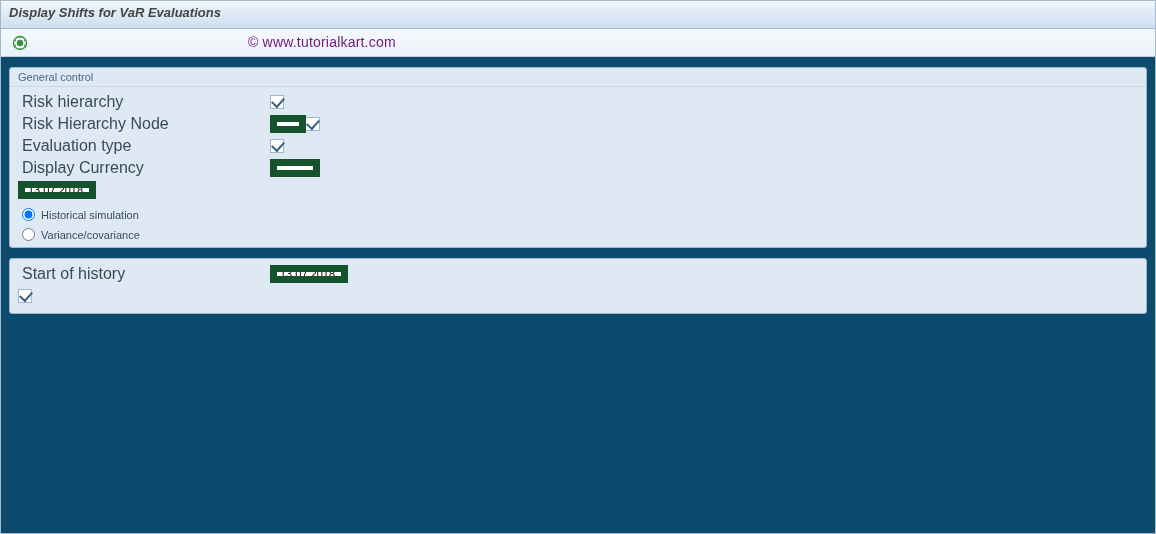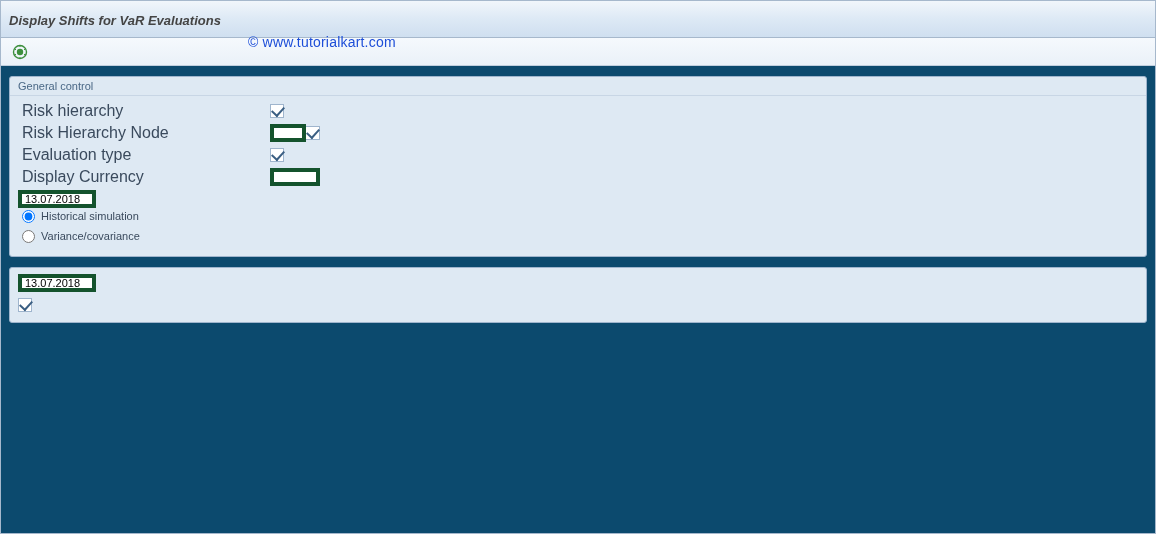--- a/index.html
+++ b/index.html
@@ -9,22 +9,22 @@
       background: #e6eef5;
       width: 1156px;
       height: 534px;
       overflow: hidden;
       border: 1px solid #a6b8cc;
       position: relative;
     }
     .title-bar {
       background: linear-gradient(to bottom, #f1f6fb 0%, #dde9f5 50%, #cfdff0 100%);
       border-bottom: 1px solid #a6b8cc;
-      padding: 12px 8px;
-      height: 37px;
+      padding: 4px 8px;
+      height: 28px;
     }
     .title-text {
       font-size: 13px;
       font-weight: bold;
       font-style: italic;
       color: #444;
     }
     .toolbar {
       background: linear-gradient(to bottom, #f5f9fd 0%, #eaf1f8 100%);
       border-bottom: 1px solid #c0cedd;
@@ -67,21 +67,21 @@
       height: 22px;
     }
     .field-label {
       width: 252px;
       padding-left: 4px;
       color: #3a4a5d;
       font-size: 16px;
     }
     .field-input {
       height: 18px;
-      border: 4px solid #14532d;
+      border: 7px solid #14532d;
       background: #fff;
       font-size: 11px;
       padding: 1px 3px;
       font-family: inherit;
     }
     .w-curr { width: 50px; }
     .w-date { width: 78px; }
     .w-node-text { width: 36px; }
     .check-mark {
       display: inline-block;
@@ -96,31 +96,31 @@
       content: "";
       display:block;
       width:10px; height:6px;
       border-left:2px solid #3a5e82;
       border-bottom:2px solid #3a5e82;
       transform: rotate(-48deg);
       margin: 1px 0 0 1px;
     }
     .radio-row {
       display: flex;
-      align-items: flex-start;
+      align-items: flex-end;
       height: 20px;
       padding-left: 4px;
     }
     .radio-row input[type="radio"] { margin-right: 6px; }
     .radio-row label { color: #3a4a5d; font-size: 11px; cursor: pointer; }
     .watermark {
       position: absolute;
       top: 33px;
       left: 247px;
-      color: #1d4ed8;
+      color: #701a75;
       font-size: 14px;
       font-family: Arial, sans-serif;
       pointer-events: none;
       letter-spacing: 0.2px;
     }
     .node-combo {
       display: flex;
       align-items: center;
       gap: 0;
     }
@@ -189,20 +189,21 @@
         <label for="rvar">Variance/covariance</label>
       </div>
 
     </div>
   </div>
 
   <div class="group-box">
     <div class="group-body">
 
       <div class="field-row">
+        <div class="field-label">Start of history</div>
         <input type="text" class="field-input w-date" value="13.07.2018" style="">
       </div>
 
       <div class="field-row">
         <span class="check-mark checked"></span>
       </div>
 
     </div>
   </div>
 

